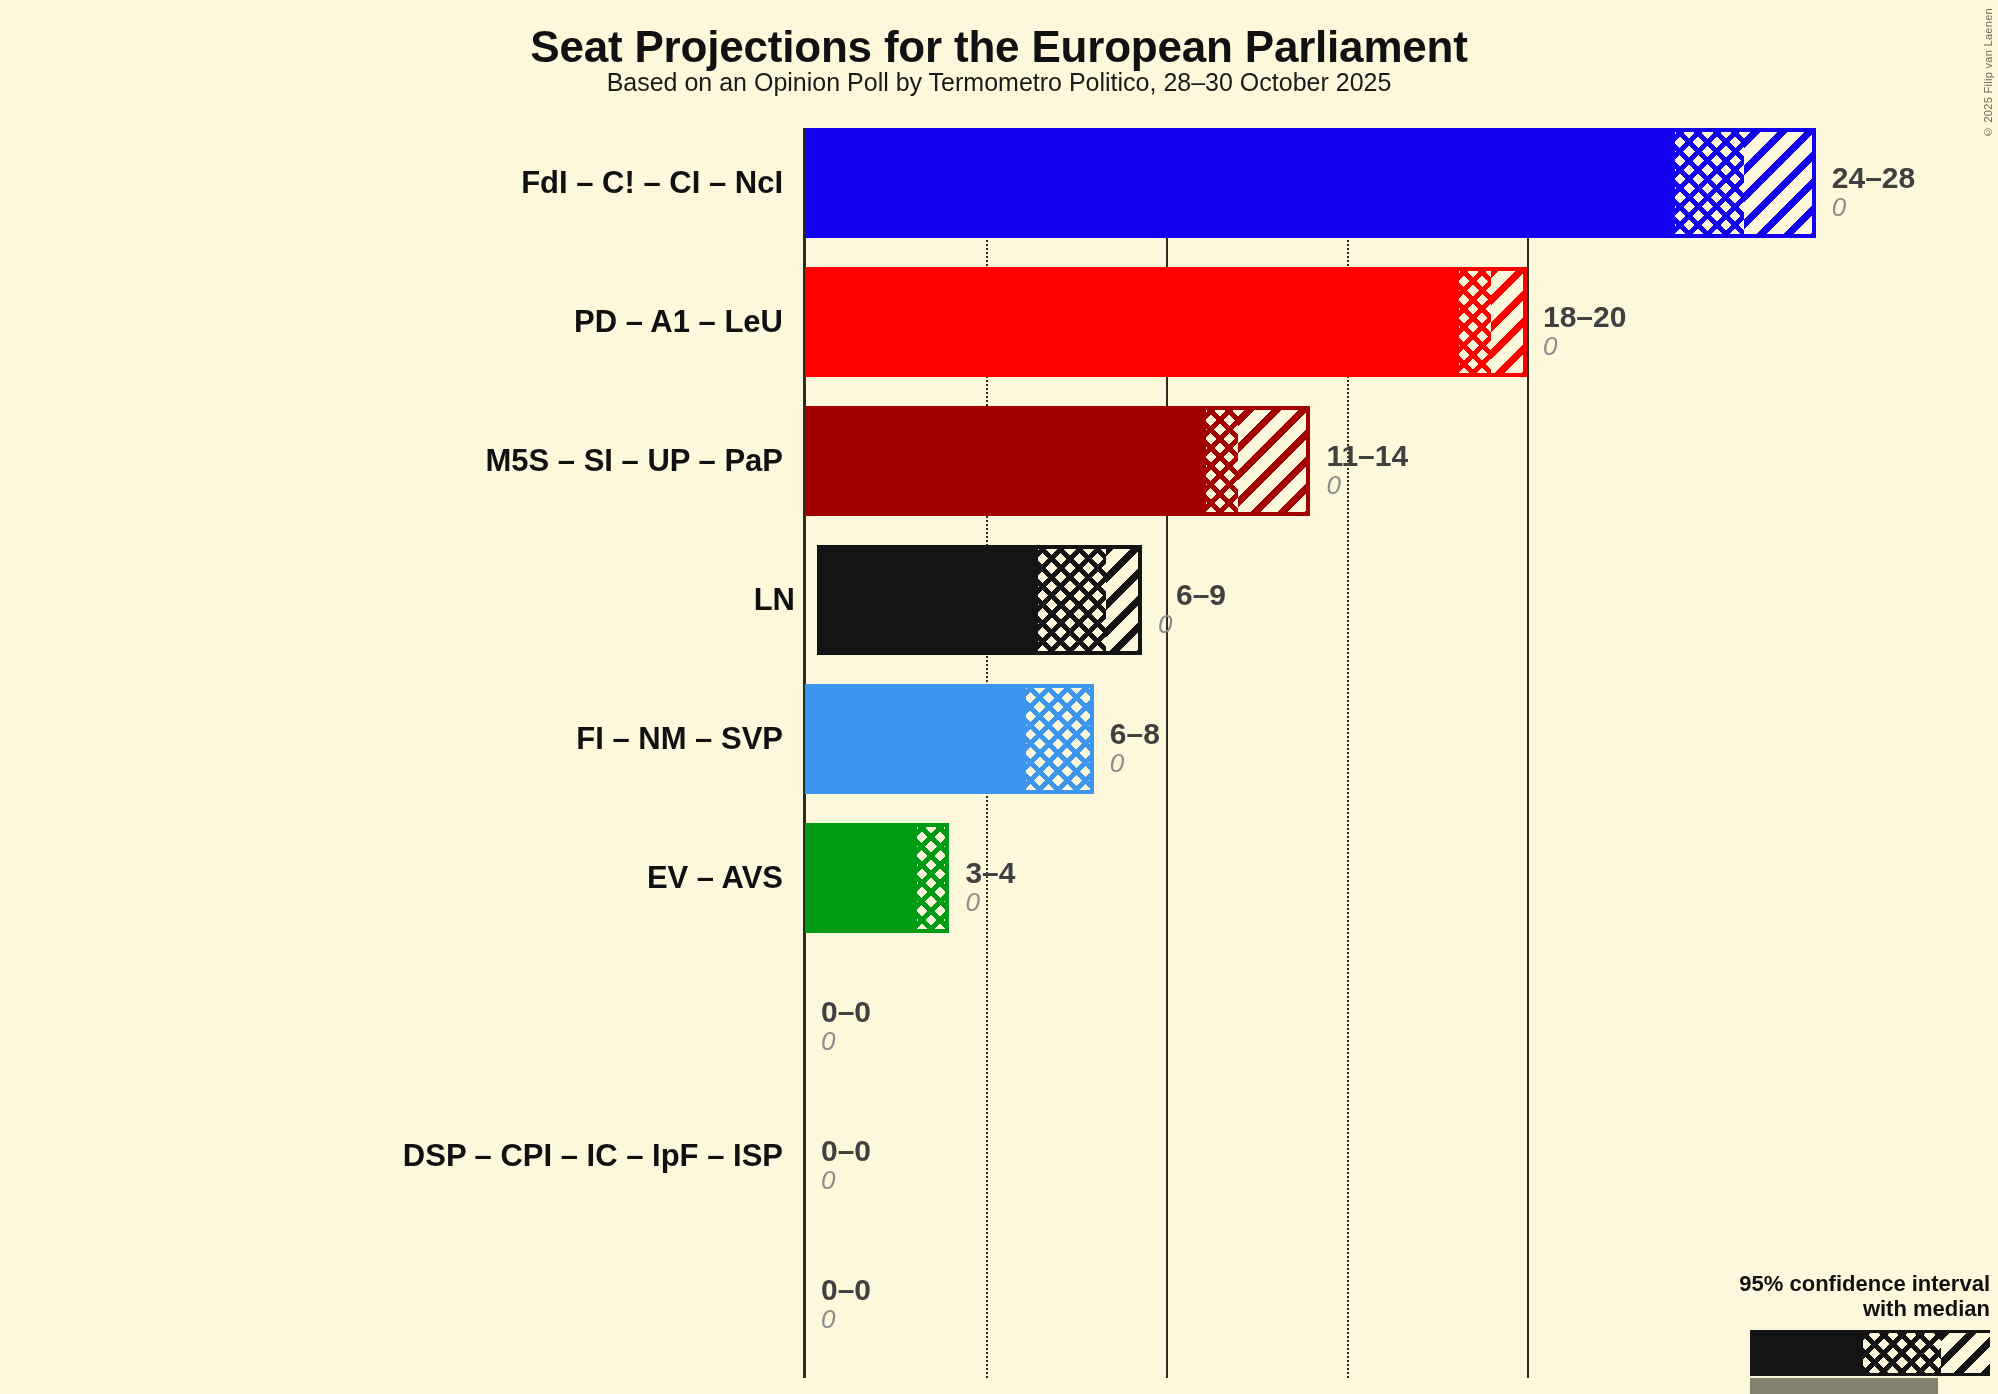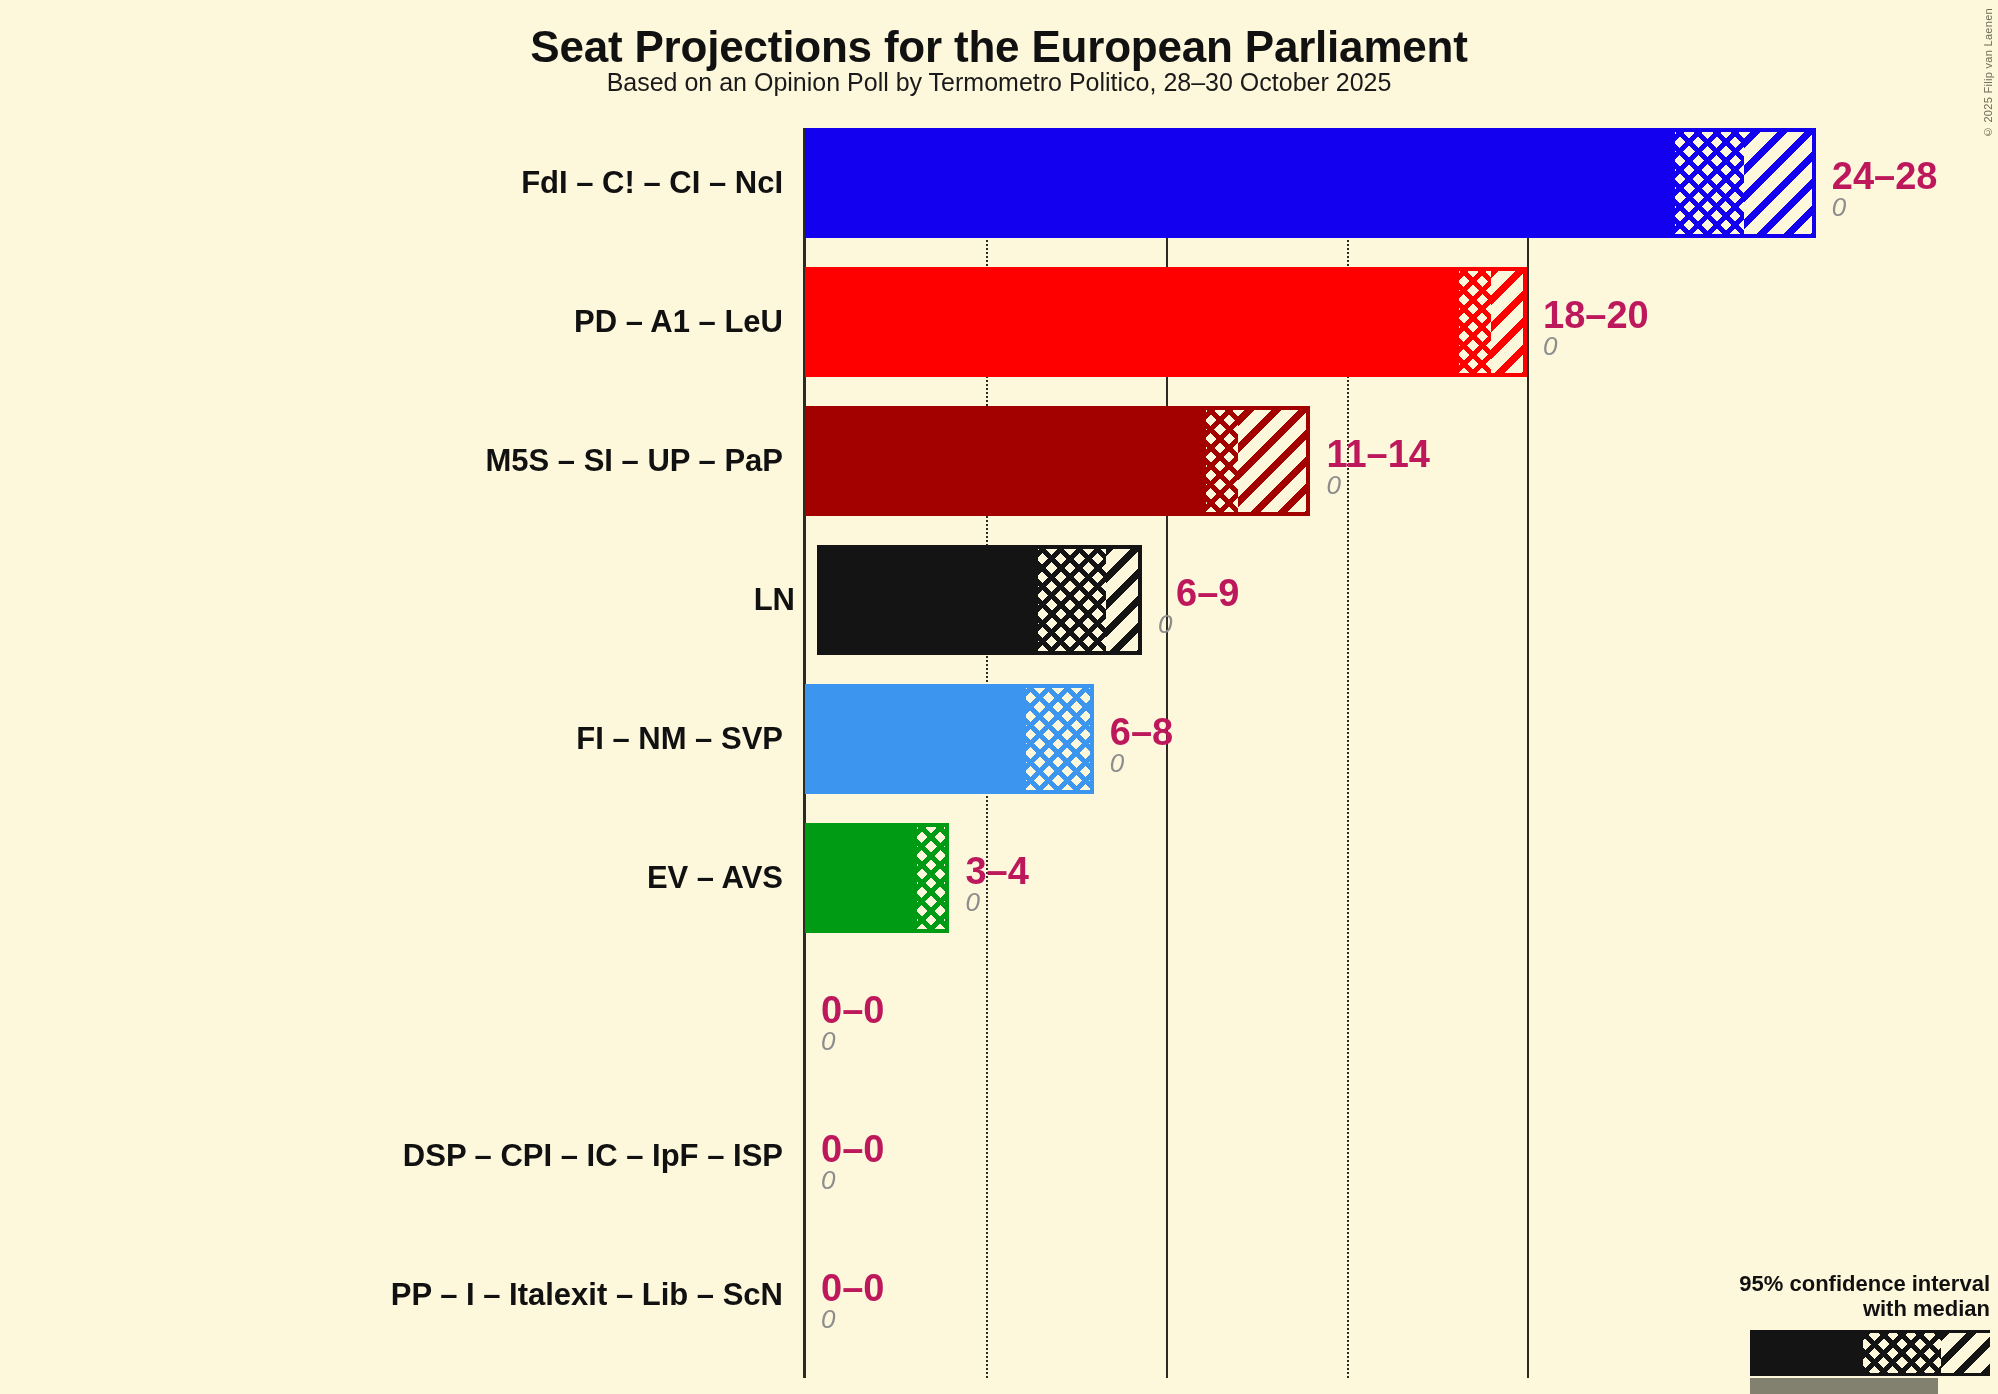--- a/index.html
+++ b/index.html
@@ -49,21 +49,21 @@
     text-align:right;
   }
   .bar-wrap{position:absolute;left:0;top:0;height:110px;}
   .bar-solid{position:absolute;left:0;top:0;height:110px;}
   .bar-cross{position:absolute;top:0;height:110px;}
   .bar-diag{position:absolute;top:0;height:110px;}
   .bar-outline{position:absolute;top:0;height:110px;box-sizing:border-box;}
 
   .value-main{
     position:absolute;top:50%;transform:translateY(-64%);
-    font-size:38px;font-weight:bold;color:#be185d;white-space:nowrap;
+    font-size:30px;font-weight:bold;color:#404040;white-space:nowrap;
   }
   .value-last{
     position:absolute;top:50%;transform:translateY(28%);
     font-size:26px;font-style:italic;color:#8d8d8d;white-space:nowrap;
   }
 
   
   #legend{position:absolute;right:8px;bottom:18px;width:420px;text-align:right;}
   .legend-text{font-size:22px;font-weight:bold;color:#111;line-height:1.16;}
   .legend-bar-row{position:relative;height:46px;margin-top:8px;}
@@ -162,21 +162,20 @@
         <div class="row" style="top: 834px; width: 1193px;">
           <div class="value-main" style="left: 16px;">0–0</div>
           <div class="value-last" style="left: 16px;">0</div>
         </div>
         <div class="row" style="top: 973px; width: 1193px;">
           <div class="row-label">DSP – CPI – IC – IpF – ISP</div>
           <div class="value-main" style="left: 16px;">0–0</div>
           <div class="value-last" style="left: 16px;">0</div>
         </div>
         <div class="row" style="top: 1112px; width: 1193px;">
-          <div class="row-label">PP – I – Italexit – Lib – ScN</div>
           <div class="value-main" style="left: 16px;">0–0</div>
           <div class="value-last" style="left: 16px;">0</div>
         </div>
       </div>
   </div>
 
   <div id="legend">
     <div class="legend-text">95% confidence interval</div>
     <div class="legend-text">with median</div>
     <div class="legend-bar-row">

